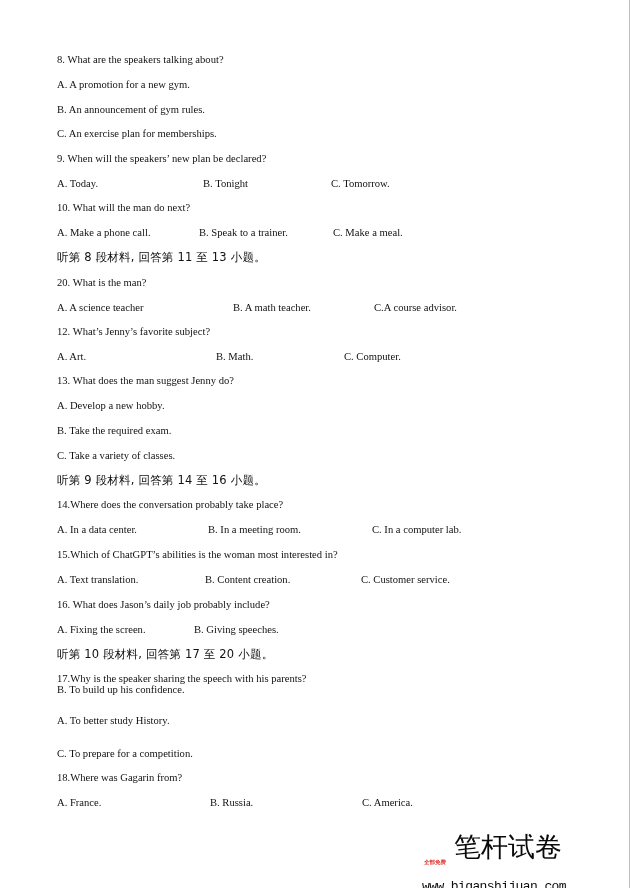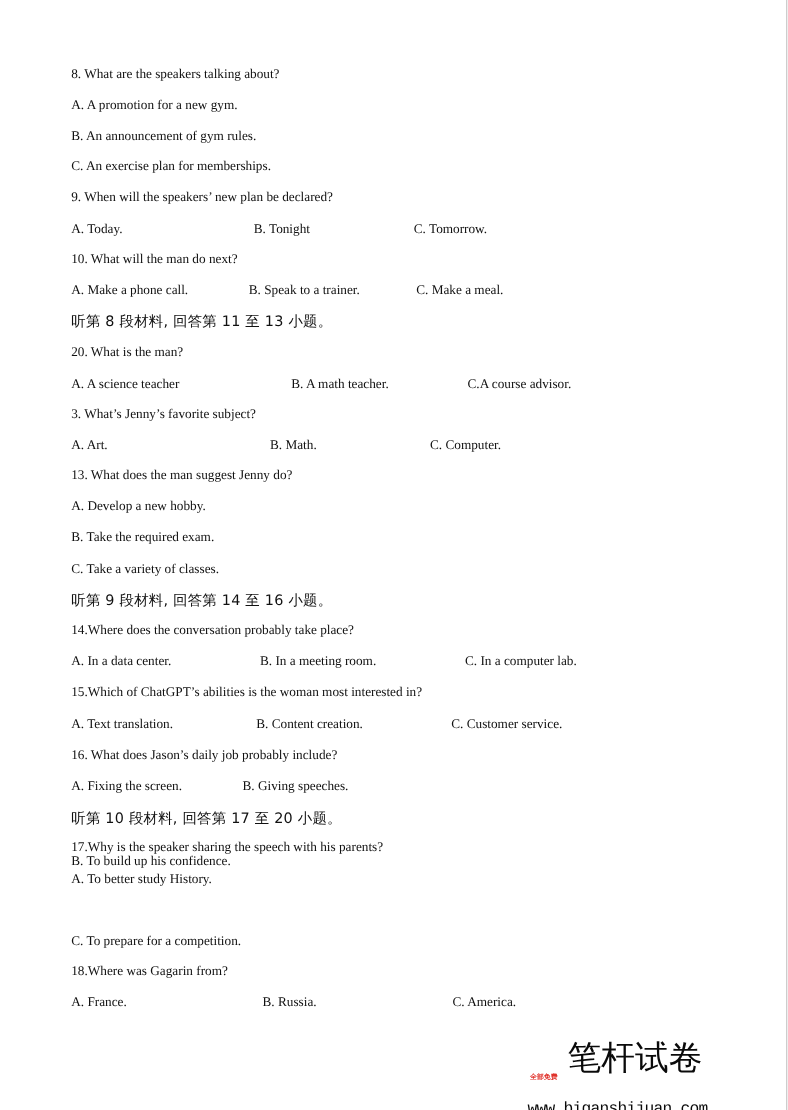--- a/index.html
+++ b/index.html
@@ -108,21 +108,21 @@
 
   <div class="line section" style="top:249px">听第 8 段材料, 回答第  11  至  13  小题。</div>
 
   <div class="line" style="top:275px">20. What is the man?</div>
   <div class="line" style="top:300px; width:520px;">
     <span class="opt" style="left:0">A. A science teacher</span>
     <span class="opt" style="left:176px">B. A math teacher.</span>
     <span class="opt" style="left:317px">C.A course advisor.</span>
   </div>
 
-  <div class="line" style="top:324px">3. What’s Jenny’s favorite subject?</div>
+  <div class="line" style="top:324px">12. What’s Jenny’s favorite subject?</div>
   <div class="line" style="top:349px; width:520px;">
     <span class="opt" style="left:0">A. Art.</span>
     <span class="opt" style="left:159px">B. Math.</span>
     <span class="opt" style="left:287px">C. Computer.</span>
   </div>
 
   <div class="line" style="top:373px">13. What does the man suggest Jenny do?</div>
   <div class="line" style="top:398px">A. Develop a new hobby.</div>
   <div class="line" style="top:423px">B. Take the required exam.</div>
   <div class="line" style="top:448px">C. Take a variety of classes.</div>
@@ -145,21 +145,21 @@
 
   <div class="line" style="top:597px">16. What does Jason’s daily job probably include?</div>
   <div class="line" style="top:622px; width:520px;">
     <span class="opt" style="left:0">A. Fixing the screen.</span>
     <span class="opt" style="left:137px">B. Giving speeches.</span>
   </div>
 
   <div class="line section" style="top:646px">听第  10  段材料,  回答第  17  至  20  小题。</div>
 
   <div class="line" style="top:671px">17.Why is the speaker sharing the speech with his parents?</div>
-  <div class="line" style="top:696px">A. To better study History.</div>
+  <div class="line" style="top:713px">A. To better study History.</div>
   <div class="line" style="top:682px">B. To build up his confidence.</div>
   <div class="line" style="top:746px">C. To prepare for a competition.</div>
 
   <div class="line" style="top:770px">18.Where was Gagarin from?</div>
   <div class="line" style="top:795px; width:520px;font-family:Liberation Serif, serif;">
     <span class="opt" style="left:0">A. France.</span>
     <span class="opt" style="left:153px">B. Russia.</span>
     <span class="opt" style="left:305px">C. America.</span>
   </div>
 </div>

